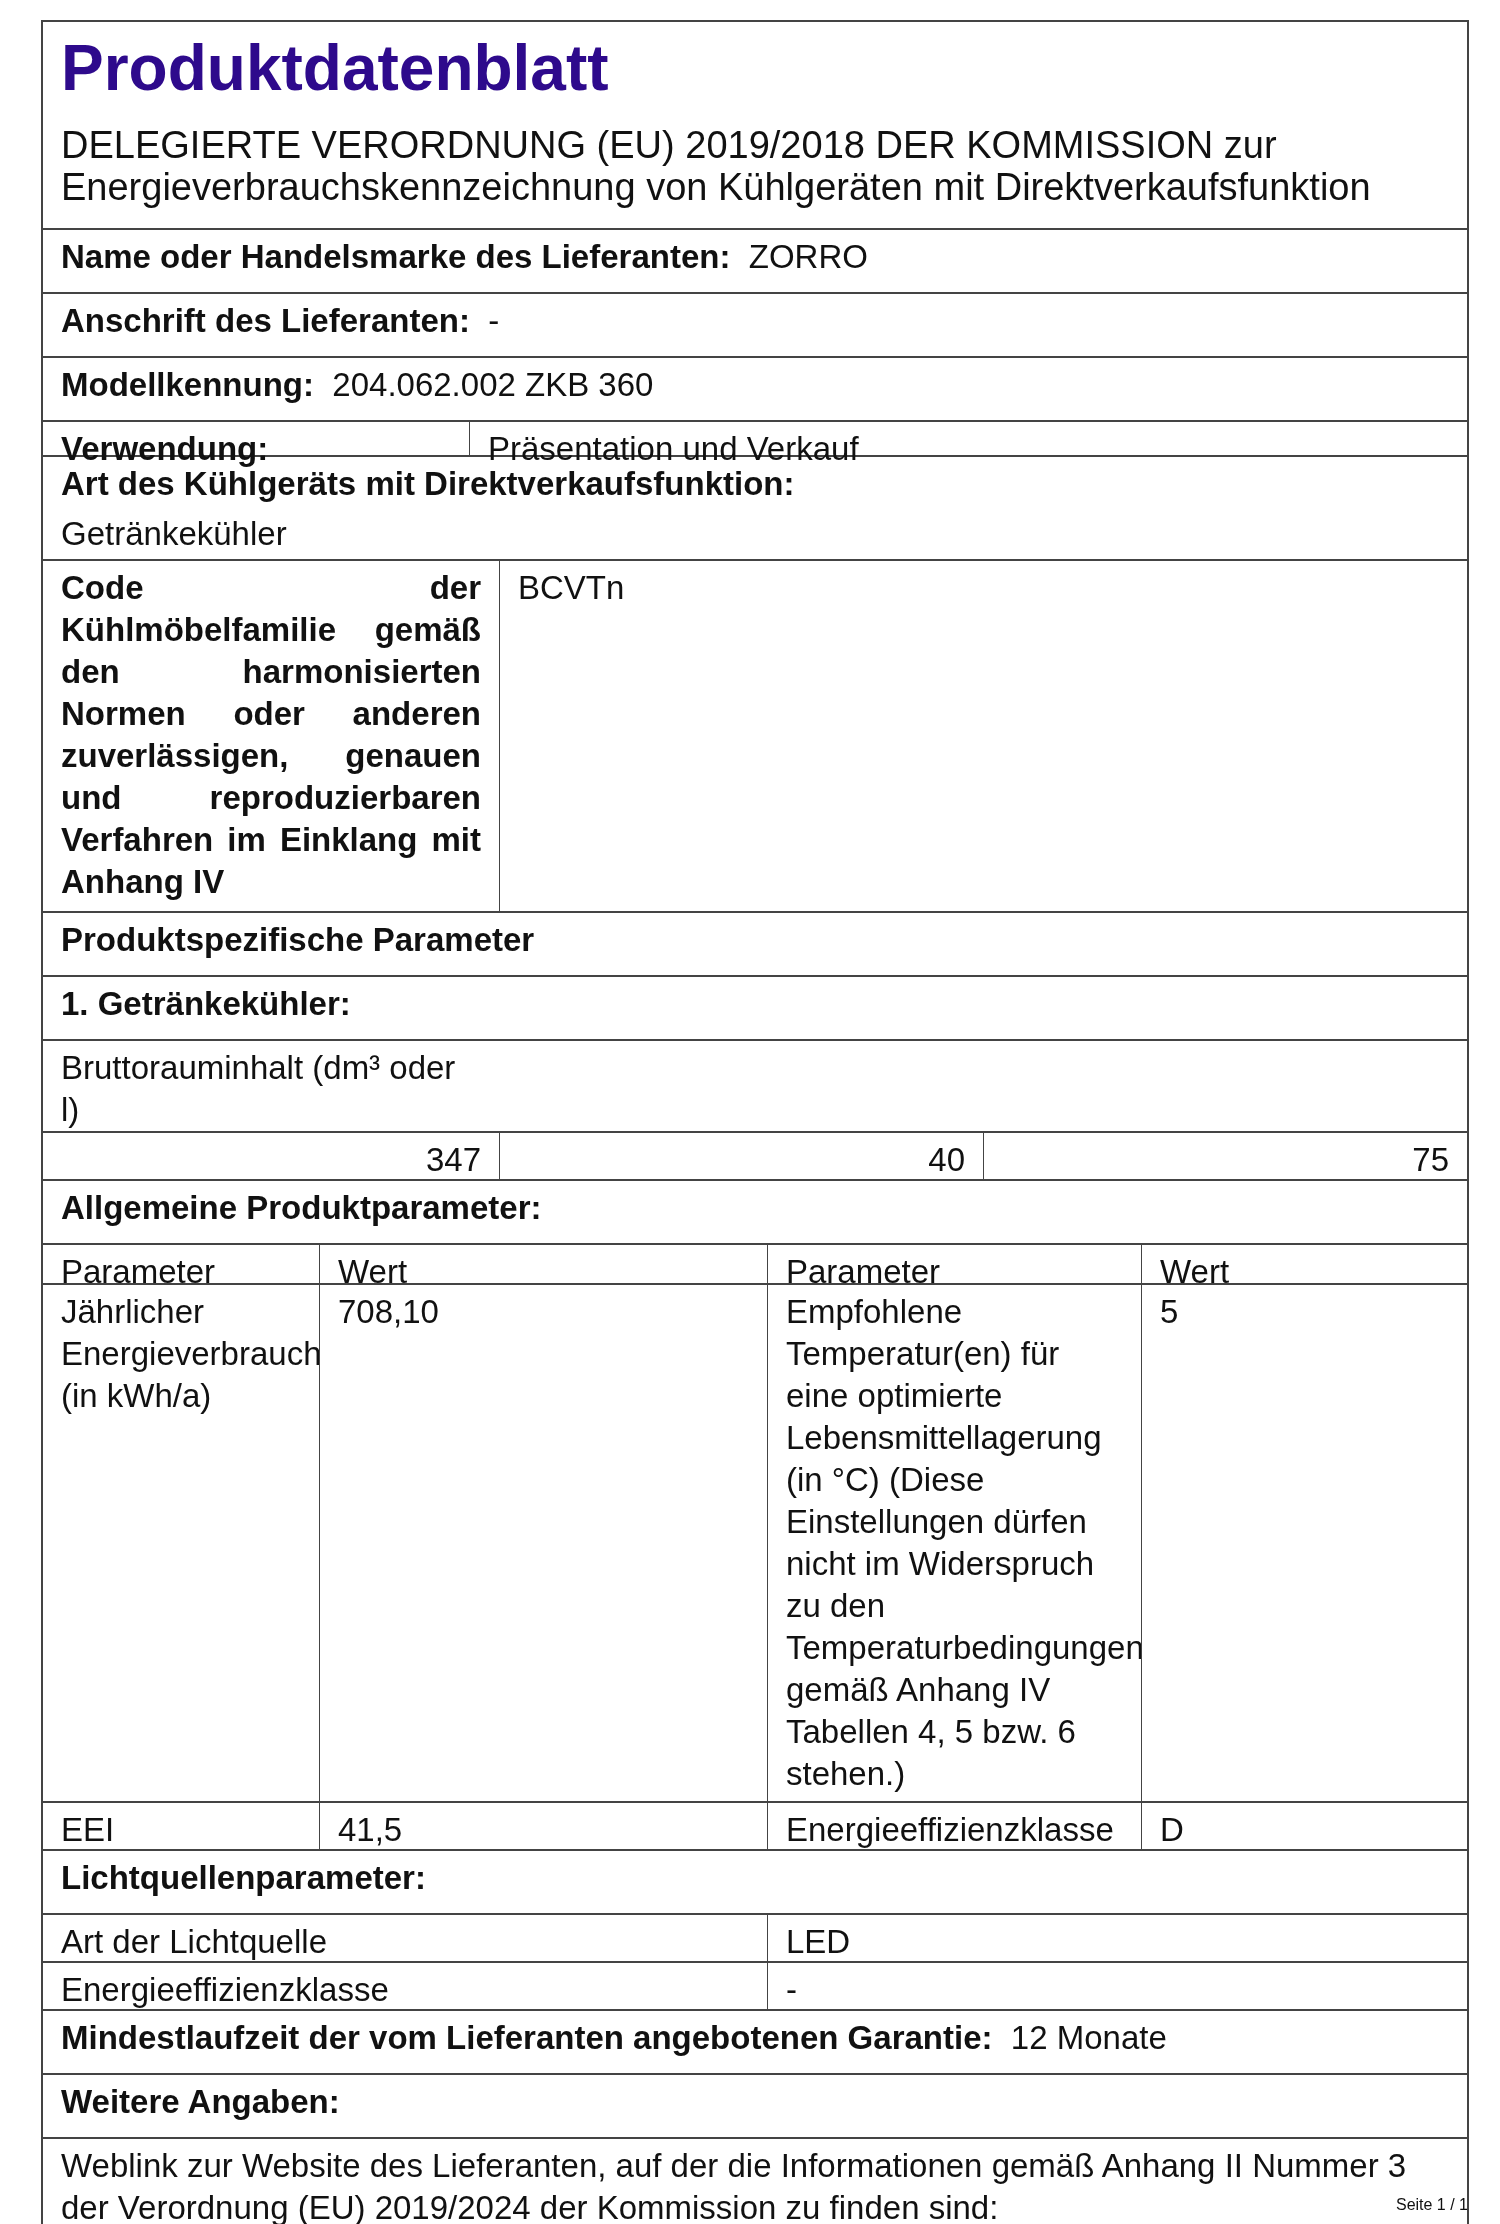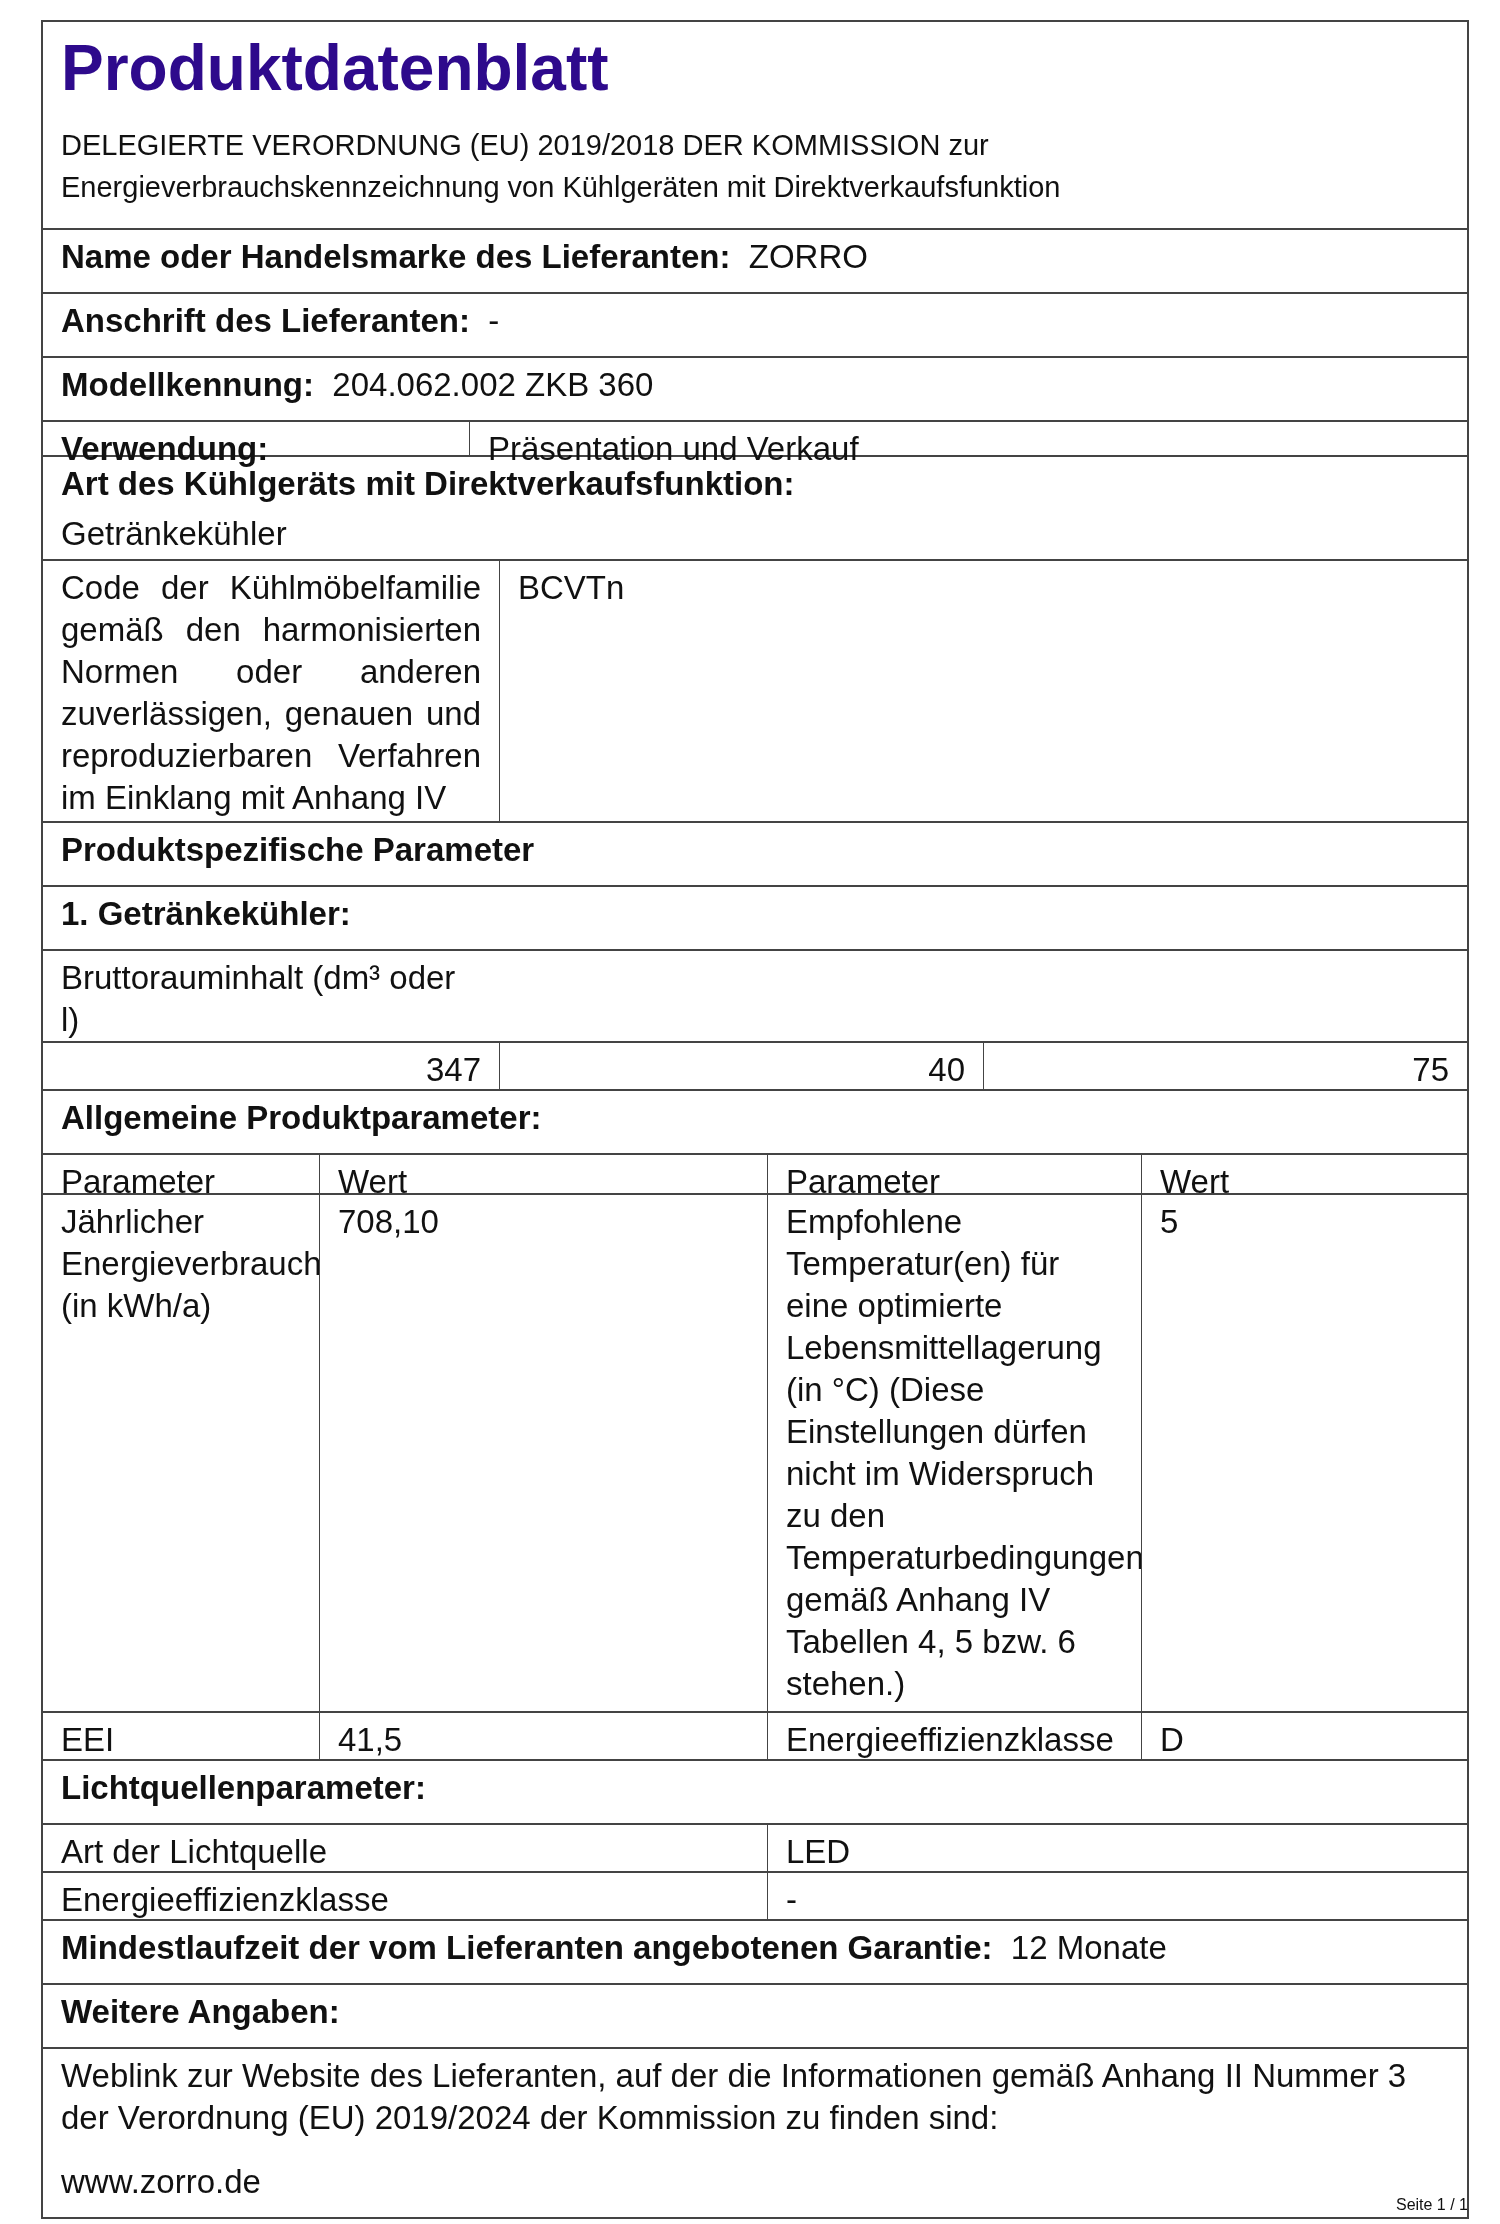--- a/index.html
+++ b/index.html
@@ -31,21 +31,21 @@
     .vline { border-left: 1.5px solid #444; }
     .bold { font-weight: bold; }
     .title {
       font-size: 64px;
       line-height: 80px;
       font-weight: bold;
       color: #2e0a8c;
       padding: 6px 18px 0 18px;
     }
     .subtitle {
-      font-size: 29px;
+      font-size: 38px;
       line-height: 42px;
       padding: 16px 33px 20px 18px;
     }
     .tall { height: 64px; }
     .justify { text-align: justify; text-align-last: left; }
     .right { text-align: right; padding-right: 18px; }
     .footer {
       position: absolute;
       right: 32px;
       top: 2196px;
@@ -96,21 +96,21 @@
 
   <div class="row">
     <div class="cell" style="padding-bottom:4px;">
       <div class="bold">Art des Kühlgeräts mit Direktverkaufsfunktion:</div>
       <div style="height:8px;"></div>
       <div>Getränkekühler</div>
     </div>
   </div>
 
   <div class="row">
-    <div class="cell justify" style="width:456px; padding-bottom:2px;">Code der Kühlmöbelfamilie gemäß den harmonisierten Normen oder anderen zuverlässigen, genauen und reproduzierbaren Verfahren im Einklang mit Anhang IV</div>
+    <div class="cell justify" style="width:456px; padding-bottom:8px;font-weight:bold;">Code der Kühlmöbelfamilie gemäß den harmonisierten Normen oder anderen zuverlässigen, genauen und reproduzierbaren Verfahren im Einklang mit Anhang IV</div>
     <div class="cell vline" style="flex:1;">BCVTn</div>
   </div>
 
   <div class="row tall">
     <div class="cell bold">Produktspezifische Parameter</div>
   </div>
 
   <div class="row tall">
     <div class="cell bold">1. Getränkekühler:</div>
   </div>

